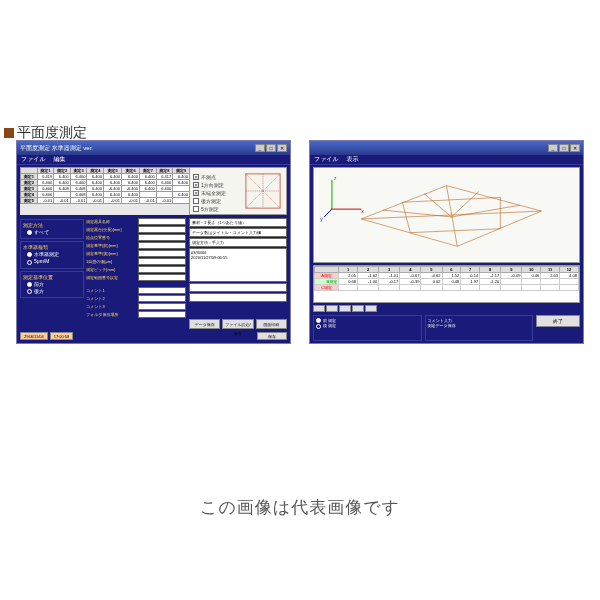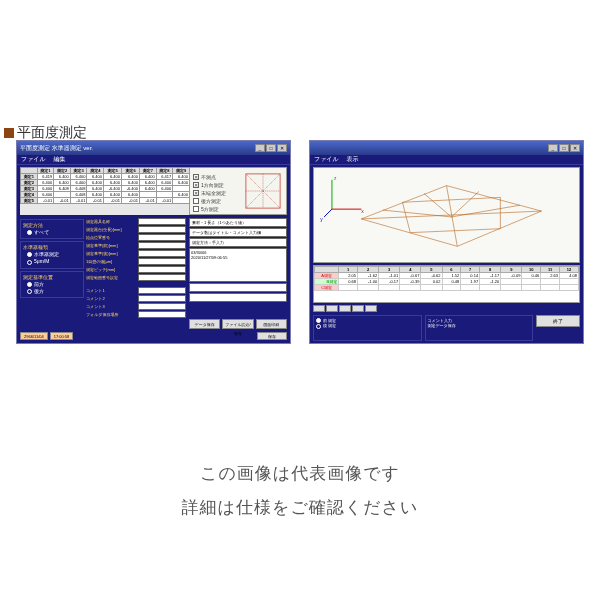--- a/index.html
+++ b/index.html
@@ -382,14 +382,13 @@
         <div>測定データ保存</div>
       </div>
       <div class="bb">終了</div>
     </div>
   </div>
 </div>
 </div>
 
 <div class="caption">
   <div>この画像は代表画像です</div>
-  <div>詳細は仕様をご確認ください</div>
 </div>
 
 </body></html>

